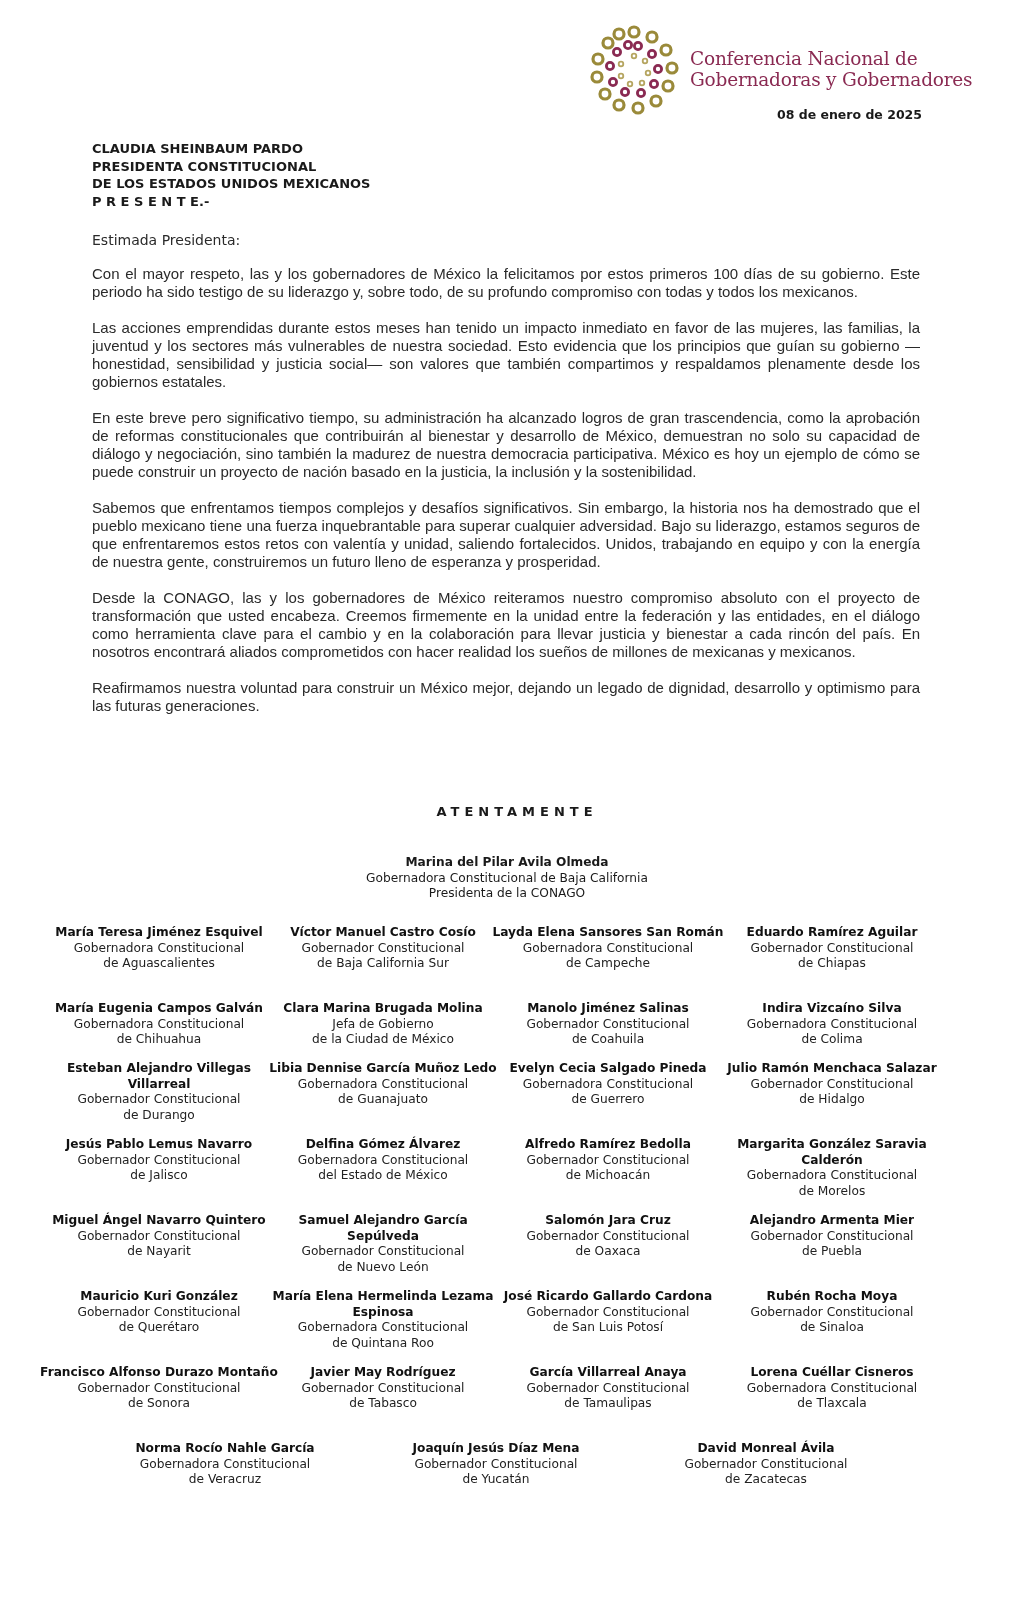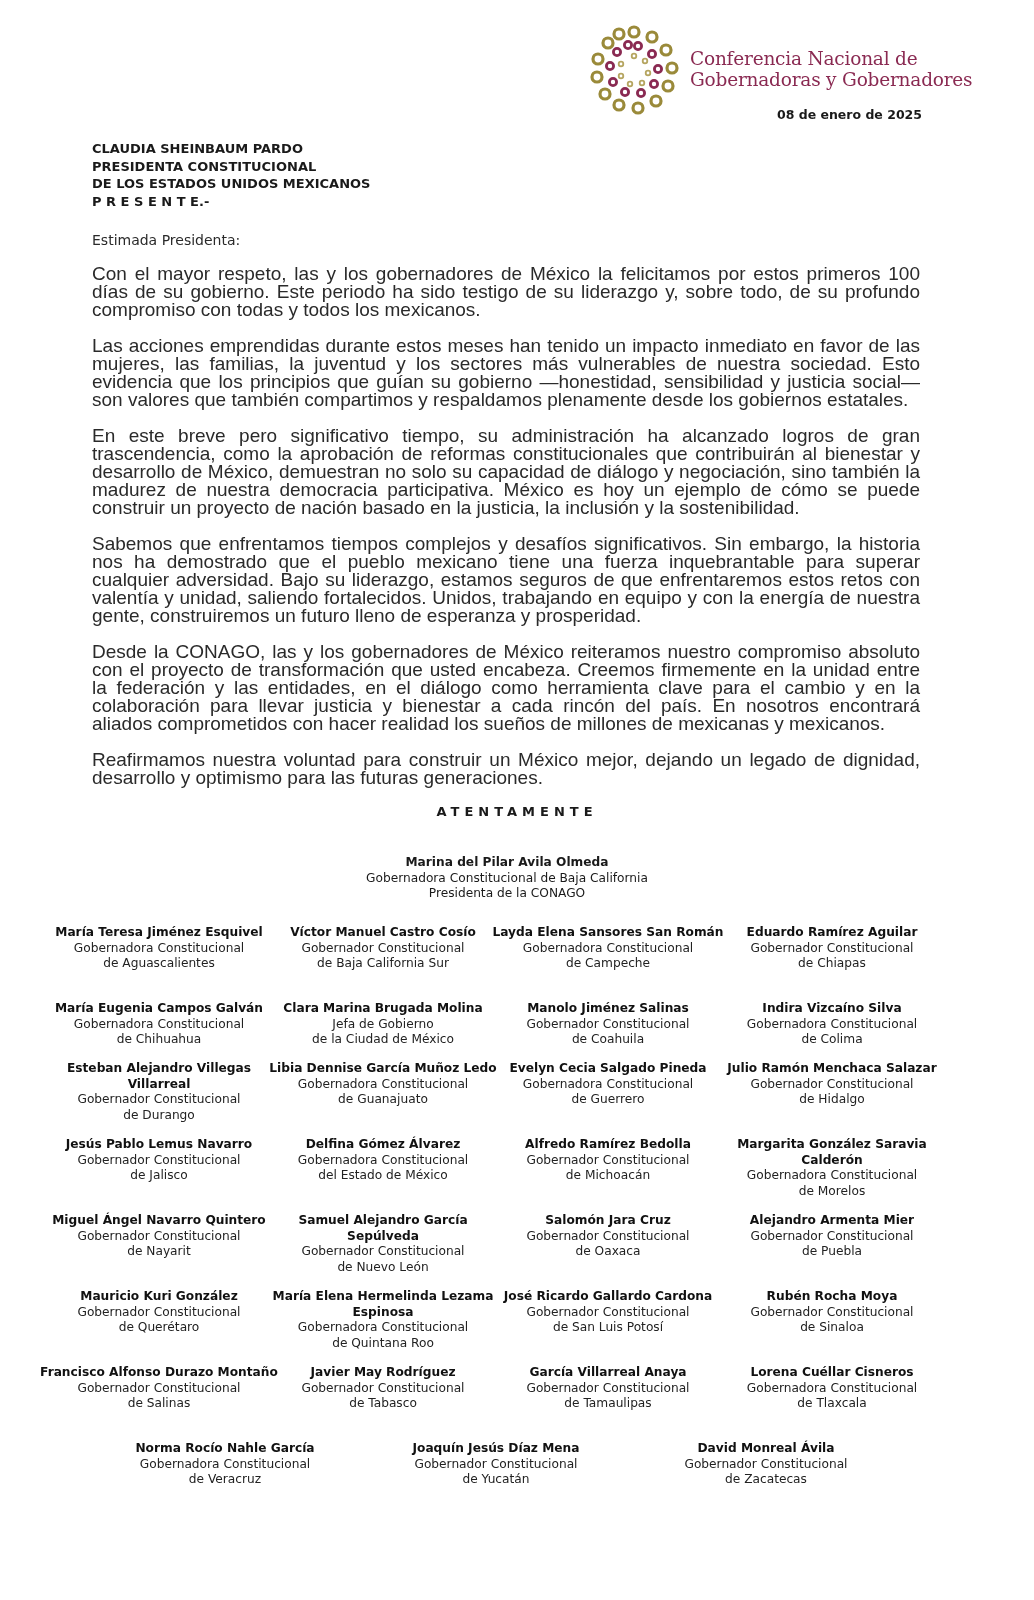--- a/index.html
+++ b/index.html
@@ -3,21 +3,21 @@
 <meta charset="utf-8">
 <style>
   html, body { margin: 0; padding: 0; background: #ffffff; }
   body { width: 1034px; height: 1600px; position: relative; overflow: hidden; color: #1a1a1a; font-family: "DejaVu Sans", sans-serif; }
   .logo { position: absolute; left: 588px; top: 24px; width: 92px; height: 92px; }
   .org-name { position: absolute; left: 690px; top: 48px; color: #8a2a52; font-family: "DejaVu Serif", serif; font-size: 18.5px; line-height: 21px; letter-spacing: -0.2px; }
   .org-name div { white-space: nowrap; }
   .date { position: absolute; right: 112px; top: 107px; font-weight: bold; font-size: 12.5px; color: #1a1a1a; }
   .addressee { position: absolute; left: 92px; top: 140px; font-weight: bold; font-size: 13px; line-height: 17.5px; }
   .salutation { position: absolute; left: 92px; top: 232px; font-size: 14px; color: #2a2a2a; }
-  .body-text { position: absolute; left: 92px; top: 265px; width: 828px; font-family: "Liberation Sans", sans-serif; font-size: 19px; line-height: 18px; color: #2a2a2a; }
+  .body-text { position: absolute; left: 92px; top: 265px; width: 828px; font-family: "Liberation Sans", sans-serif; font-size: 15px; line-height: 18px; color: #2a2a2a; }
   .body-text p { margin: 0 0 18px 0; text-align: justify; }
   .closing { position: absolute; left: 0; width: 1034px; top: 804px; text-align: center; font-weight: bold; font-size: 13px; letter-spacing: 5px; }
   .president { position: absolute; left: 0; width: 1014px; top: 831px; text-align: center; font-size: 12.2px; line-height: 15.5px; }
   .sig-name { font-weight: bold; margin-top: 24px; }
   .sig { position: absolute; width: 240px; text-align: center; font-size: 12.2px; line-height: 15.5px; color: #222; }
   .sig .sig-name { color: #111; }
 </style>
 </head>
 <body>
 
@@ -217,21 +217,21 @@
       <div>de San Luis Potosí</div>
     </div>
     <div class="sig" style="left: 712px; top: 1265px;">
       <div class="sig-name">Rubén Rocha Moya</div>
       <div>Gobernador Constitucional</div>
       <div>de Sinaloa</div>
     </div>
     <div class="sig" style="left: 39px; top: 1341px;">
       <div class="sig-name">Francisco Alfonso Durazo Montaño</div>
       <div>Gobernador Constitucional</div>
-      <div>de Salinas</div>
+      <div>de Sonora</div>
     </div>
     <div class="sig" style="left: 263px; top: 1341px;">
       <div class="sig-name">Javier May Rodríguez</div>
       <div>Gobernador Constitucional</div>
       <div>de Tabasco</div>
     </div>
     <div class="sig" style="left: 488px; top: 1341px;">
       <div class="sig-name">García Villarreal Anaya</div>
       <div>Gobernador Constitucional</div>
       <div>de Tamaulipas</div>

